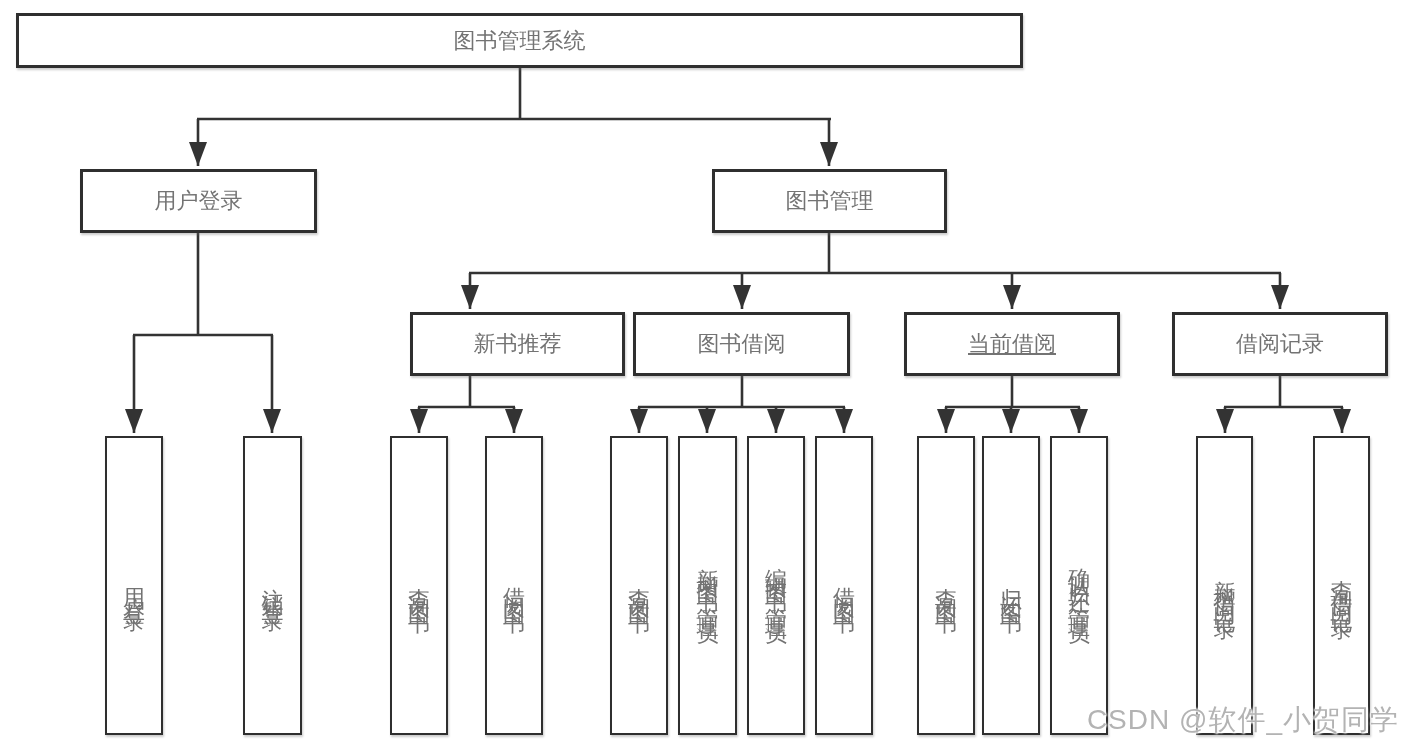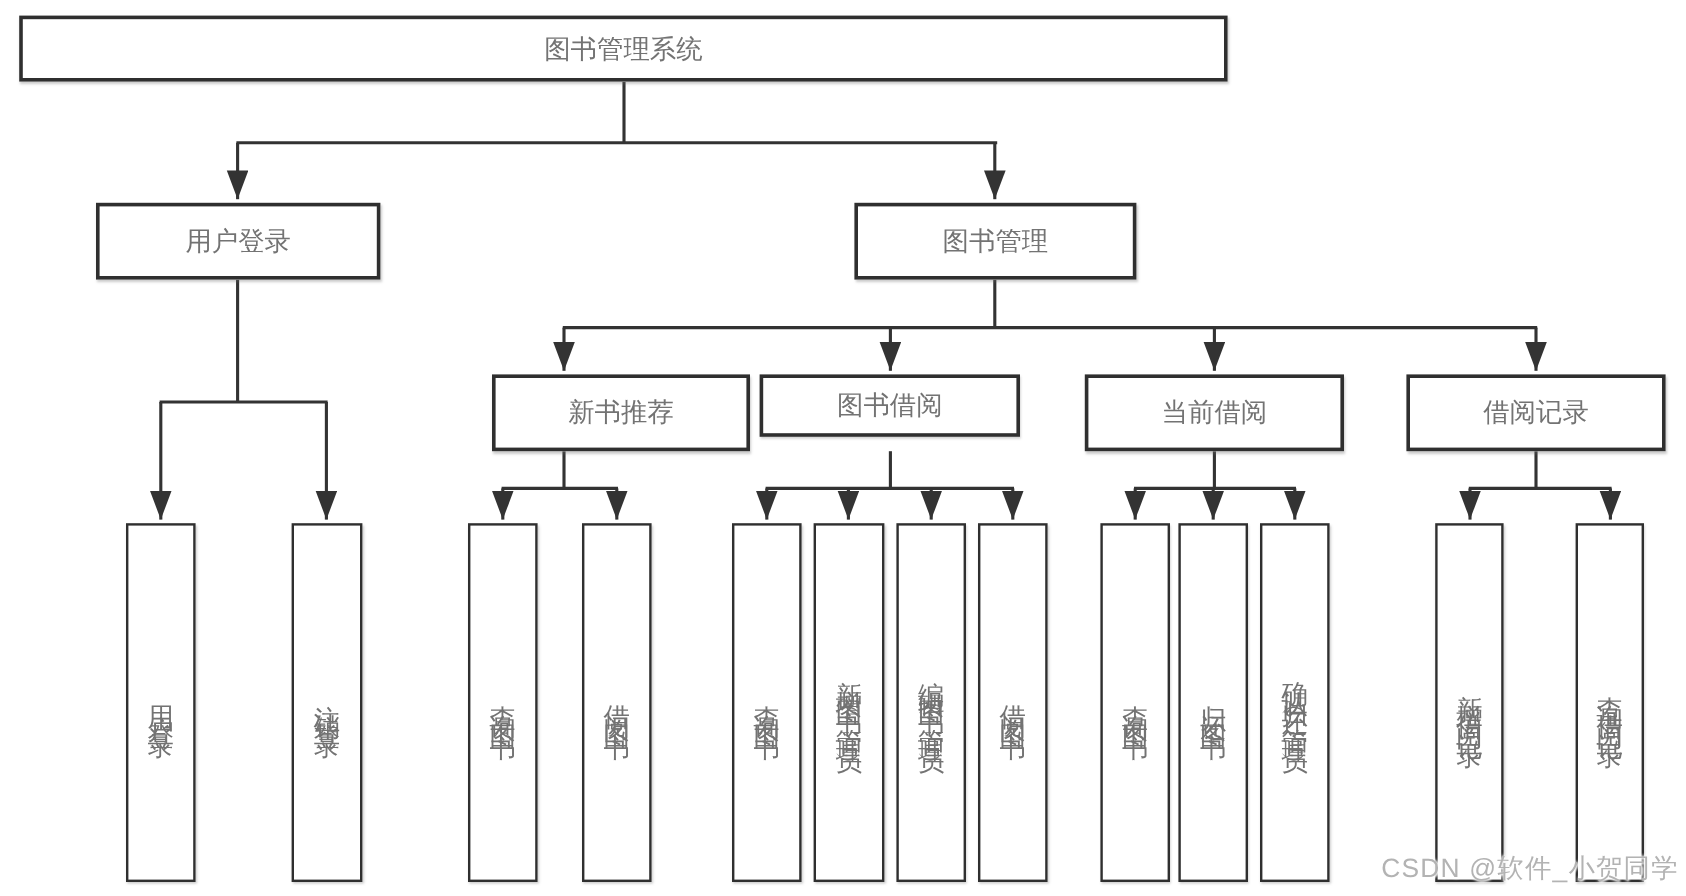--- a/index.html
+++ b/index.html
@@ -32,21 +32,21 @@
     writing-mode:vertical-rl;
     text-orientation:mixed;
     letter-spacing:8px;
     font-size:22px;
     line-height:1.0;
     white-space:nowrap;
   }
   .watermark{
     position:absolute;
     right:6px;bottom:8px;
-    font-size:22px;
+    font-size:28px;
     color:#b3b3b3;
     letter-spacing:1px;
     text-shadow:0 0 3px #ffffff,0 0 3px #ffffff,1px 1px 2px #ffffff;
     z-index:10;
     white-space:nowrap;
   }
 </style>
 </head>
 <body>
 
@@ -99,22 +99,22 @@
     <line x1="1225" y1="407" x2="1225" y2="433" marker-end="url(#ah)"></line>
     <line x1="1342" y1="407" x2="1342" y2="433" marker-end="url(#ah)"></line>
   </svg>
 
   <div class="node" style="left:16px;top:13px;width:1007px;height:55px;">图书管理系统</div>
 
   <div class="node" style="left:80px;top:169px;width:237px;height:64px;">用户登录</div>
   <div class="node" style="left:712px;top:169px;width:235px;height:64px;text-align:right;">图书管理</div>
 
   <div class="node" style="left:363px;top:312px;width:215px;height:64px;margin-left:47px;">新书推荐</div>
-  <div class="node" style="left:633px;top:312px;width:217px;height:52px;">图书借阅</div>
-  <div class="node" style="left:904px;top:312px;width:216px;height:64px;">当前借阅</div>
+  <div class="node" style="left:633px;top:312px;width:217px;height:64px;">图书借阅</div>
+  <div class="node" style="left:904px;top:312px;width:216px;height:64px;text-decoration:underline;">当前借阅</div>
   <div class="node" style="left:1172px;top:312px;width:216px;height:64px;">借阅记录</div>
 
   <div class="node leaf" style="left:105px;top:436px;width:58px;height:299px;">
     <span class="vtext">用户登录</span>
   </div>
   <div class="node leaf" style="left:243px;top:436px;width:59px;height:299px;">
     <span class="vtext">注销登录</span>
   </div>
 
   <div class="node leaf" style="left:390px;top:436px;width:58px;height:299px;">

